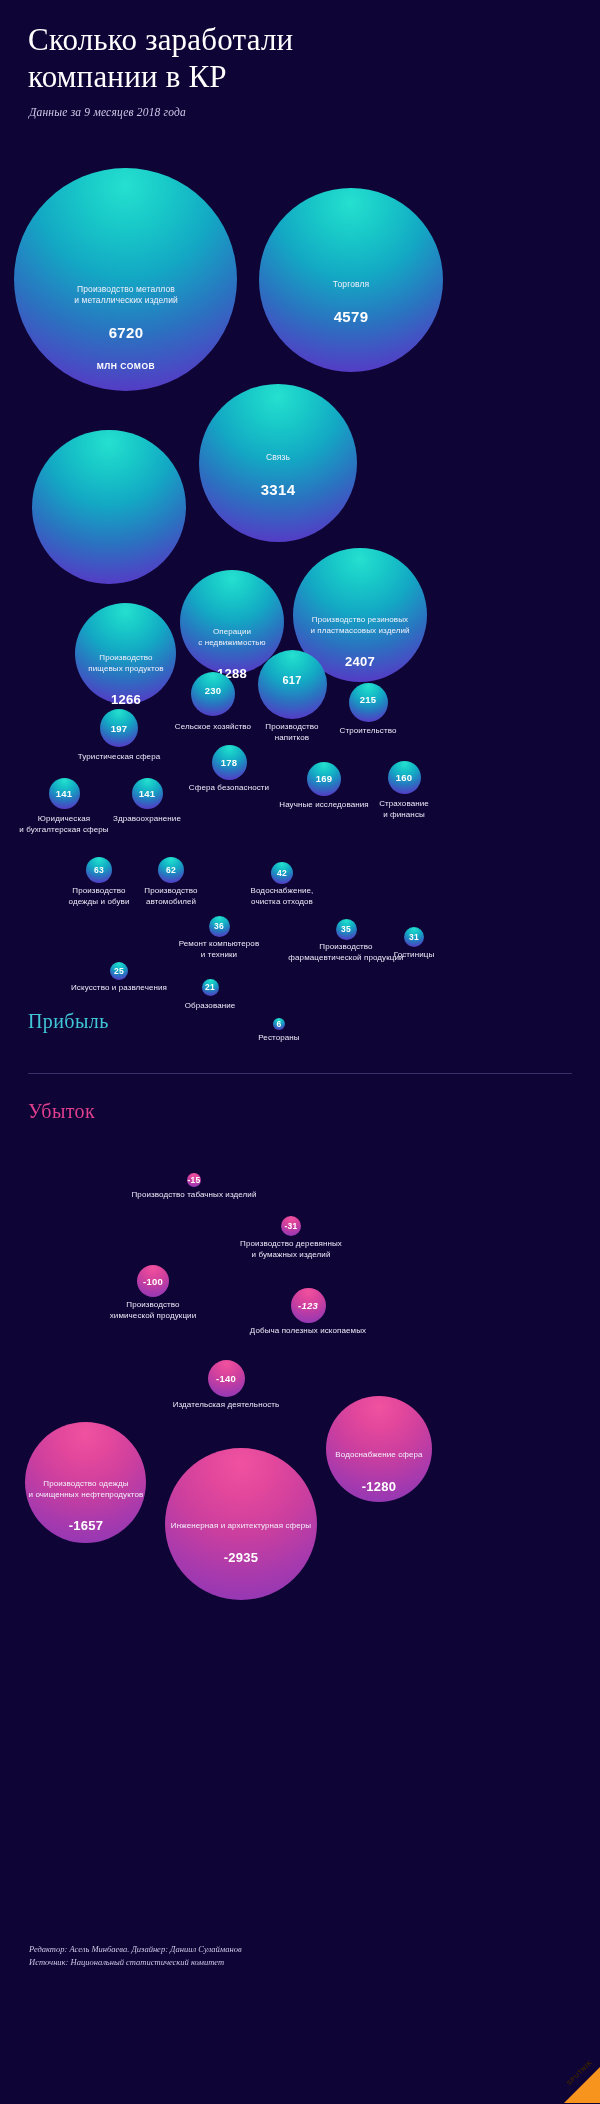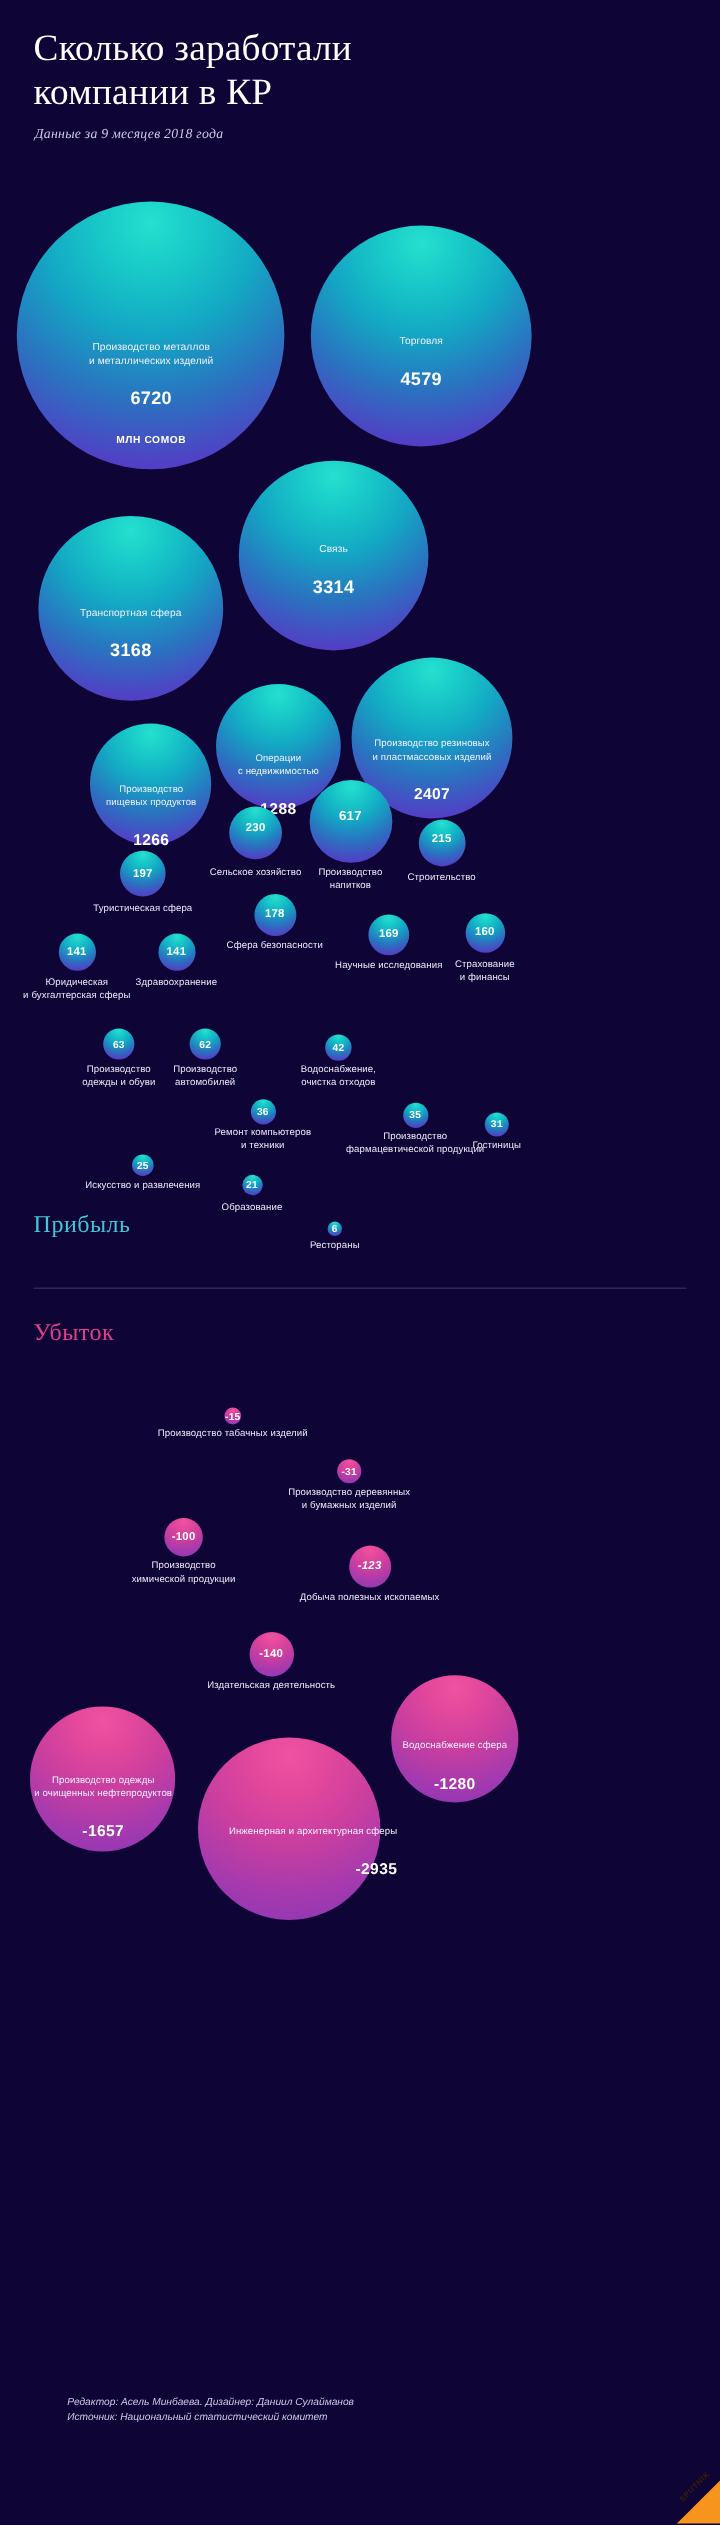--- a/index.html
+++ b/index.html
@@ -137,28 +137,27 @@
     position:absolute;
     left:28px; right:28px;
     height:1px;
     background:#3a2f66;
     top:1073px;
   }
   
   .credits{
     position:absolute;
     left:29px;
-    top:1995px;
-    font-family:Liberation Sans, sans-serif;
+    top:1943px;
+    font-family:Liberation Serif, serif;
     font-style:italic;
     font-size:8.5px;
     line-height:1.55;
     color:#cfc9e8;
     white-space:pre-line;
-    margin-left:27px;
   }
   .logo{
     position:absolute;
     right:0; top:2049px;
     width:54px; height:54px;
     overflow:hidden;
   }
   .logo i{
     position:absolute;
     right:-12px; top:6px;
@@ -200,24 +199,20 @@
     <span class="val">4579</span>
   </div>
 
   <div class="bubble profit" style="left:199px; top:384px; width:158px; height:158px;"></div>
   <div class="inlabel lg" style="left:278px; top:434px; width:160px;">
     <span class="name">Связь</span>
     <span class="val">3314</span>
   </div>
 
   <div class="bubble profit" style="left:32px; top:430px; width:154px; height:154px;"></div>
-  <div class="inlabel lg" style="left:109px; top:487px; width:160px;">
-    <span class="name">Транспортная сфера</span>
-    <span class="val">3168</span>
-  </div>
 
   <div class="bubble profit" style="left:293px; top:548px; width:134px; height:134px;"></div>
   <div class="inlabel" style="left:360px; top:597px; width:150px;">
     <span class="name">Производство резиновых
 и пластмассовых изделий</span>
     <span class="val">2407</span>
   </div>
 
   <div class="bubble profit" style="left:180px; top:570px; width:104px; height:104px;"></div>
   <div class="inlabel" style="left:232px; top:609px; width:120px;">
@@ -291,21 +286,21 @@
   <div class="numonly xs" style="left:219px; top:926px;">36</div>
   <div class="outlabel" style="left:219px; top:939px; width:120px;">Ремонт компьютеров
 и техники</div>
 
   <div class="bubble profit" style="left:336px; top:919px; width:21px; height:21px;"></div>
   <div class="numonly xs" style="left:346px; top:929px;">35</div>
   <div class="outlabel" style="left:346px; top:942px; width:140px;">Производство
 фармацевтической продукции</div>
 
   <div class="bubble profit" style="left:404px; top:927px; width:20px; height:20px;"></div>
-  <div class="numonly xs" style="left:414px; top:937px;font-family:Liberation Mono, monospace;">31</div>
+  <div class="numonly xs" style="left:414px; top:937px;">31</div>
   <div class="outlabel" style="left:414px; top:950px; width:90px;">Гостиницы</div>
 
   <div class="bubble profit" style="left:110px; top:962px; width:18px; height:18px;"></div>
   <div class="numonly xs" style="left:119px; top:971px;">25</div>
   <div class="outlabel" style="left:119px; top:983px; width:150px;">Искусство и развлечения</div>
 
   <div class="bubble profit" style="left:202px; top:979px; width:17px; height:17px;"></div>
   <div class="numonly xs" style="left:210px; top:987px;">21</div>
   <div class="outlabel" style="left:210px; top:1001px; width:110px;">Образование</div>
 
@@ -346,21 +341,21 @@
   </div>
 
   <div class="bubble loss" style="left:25px; top:1422px; width:121px; height:121px;"></div>
   <div class="inlabel" style="left:86px; top:1461px; width:150px;">
     <span class="name">Производство одежды
 и очищенных нефтепродуктов</span>
     <span class="val">-1657</span>
   </div>
 
   <div class="bubble loss" style="left:165px; top:1448px; width:152px; height:152px;"></div>
-  <div class="inlabel" style="left:241px; top:1503px; width:180px;text-align:right;">
+  <div class="inlabel" style="left:241px; top:1503px; width:180px;">
     <span class="name">Инженерная и архитектурная сферы</span>
     <span class="val">-2935</span>
   </div>
 
   <div class="credits">Редактор: Асель Минбаева. Дизайнер: Даниил Сулайманов
 Источник: Национальный статистический комитет</div>
   <div class="logo">
     <i></i>
     <span>SPUTNIK</span>
   </div>

